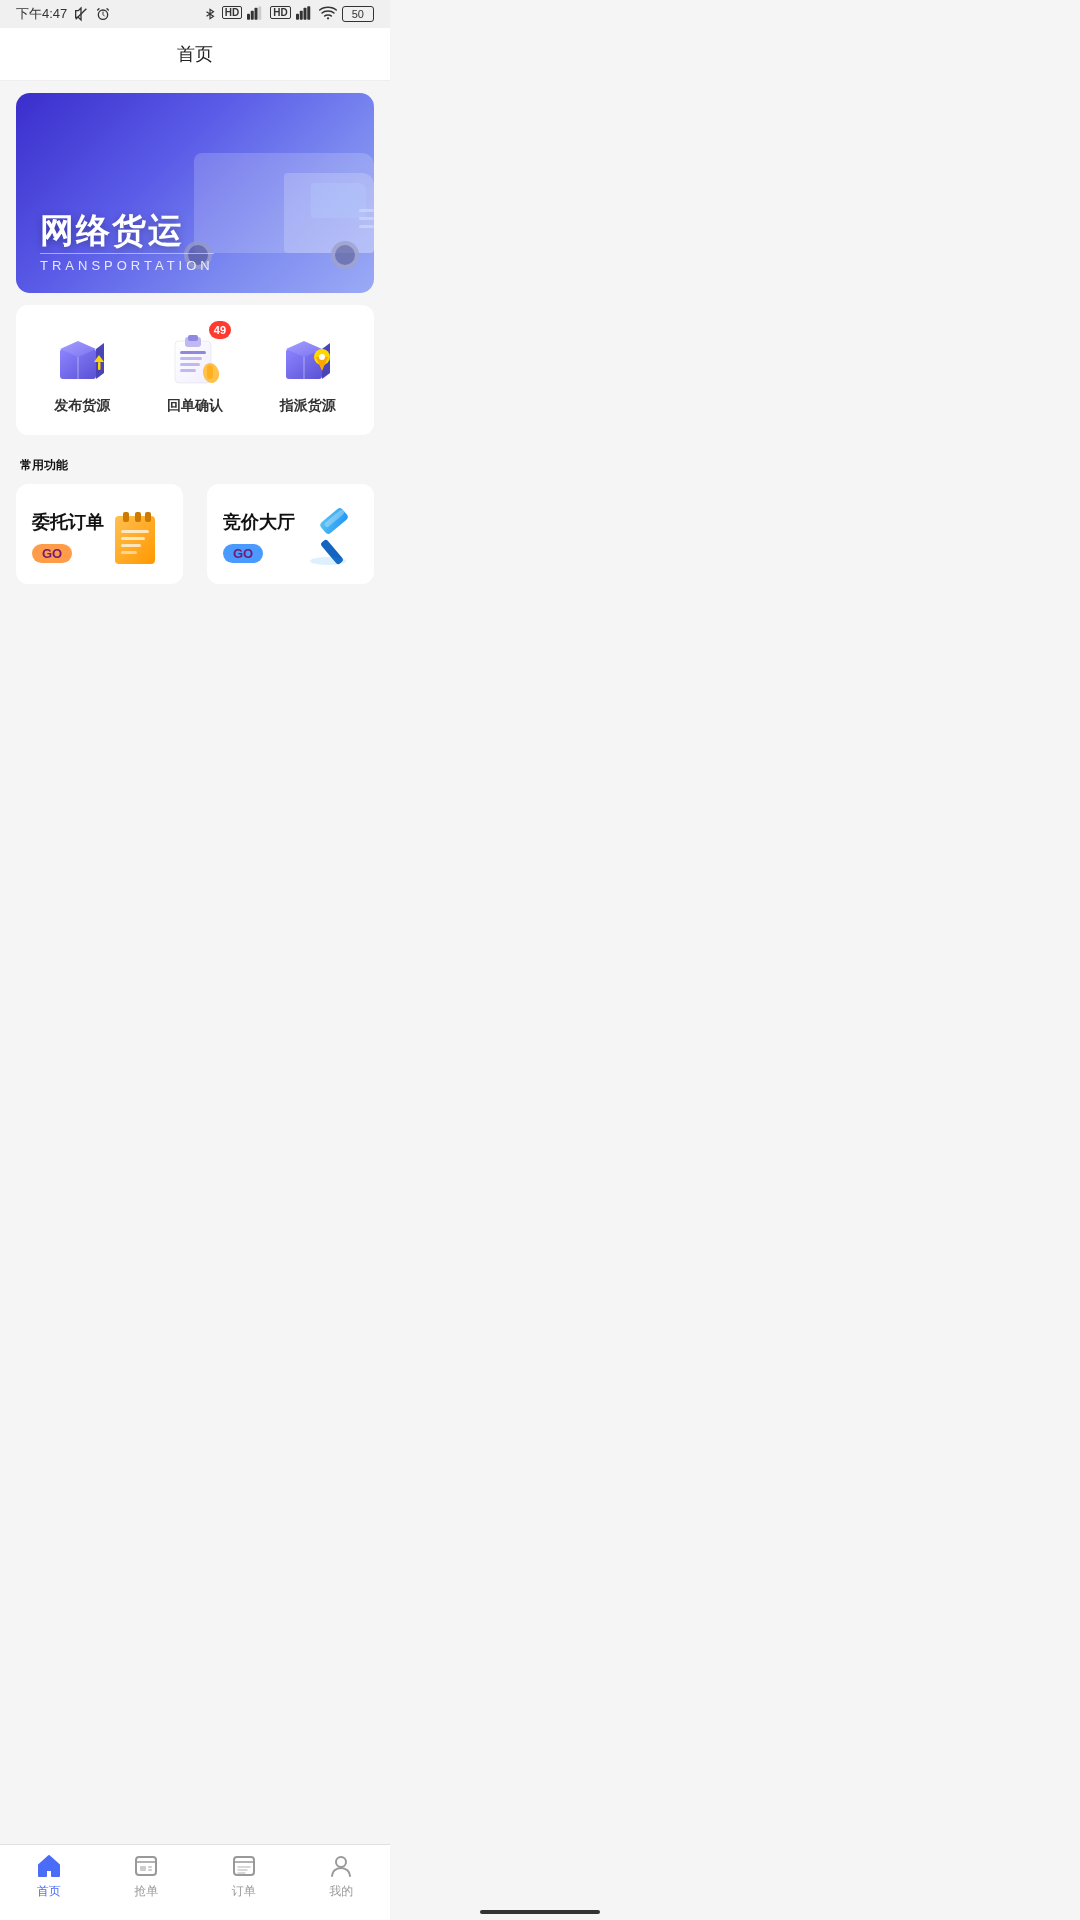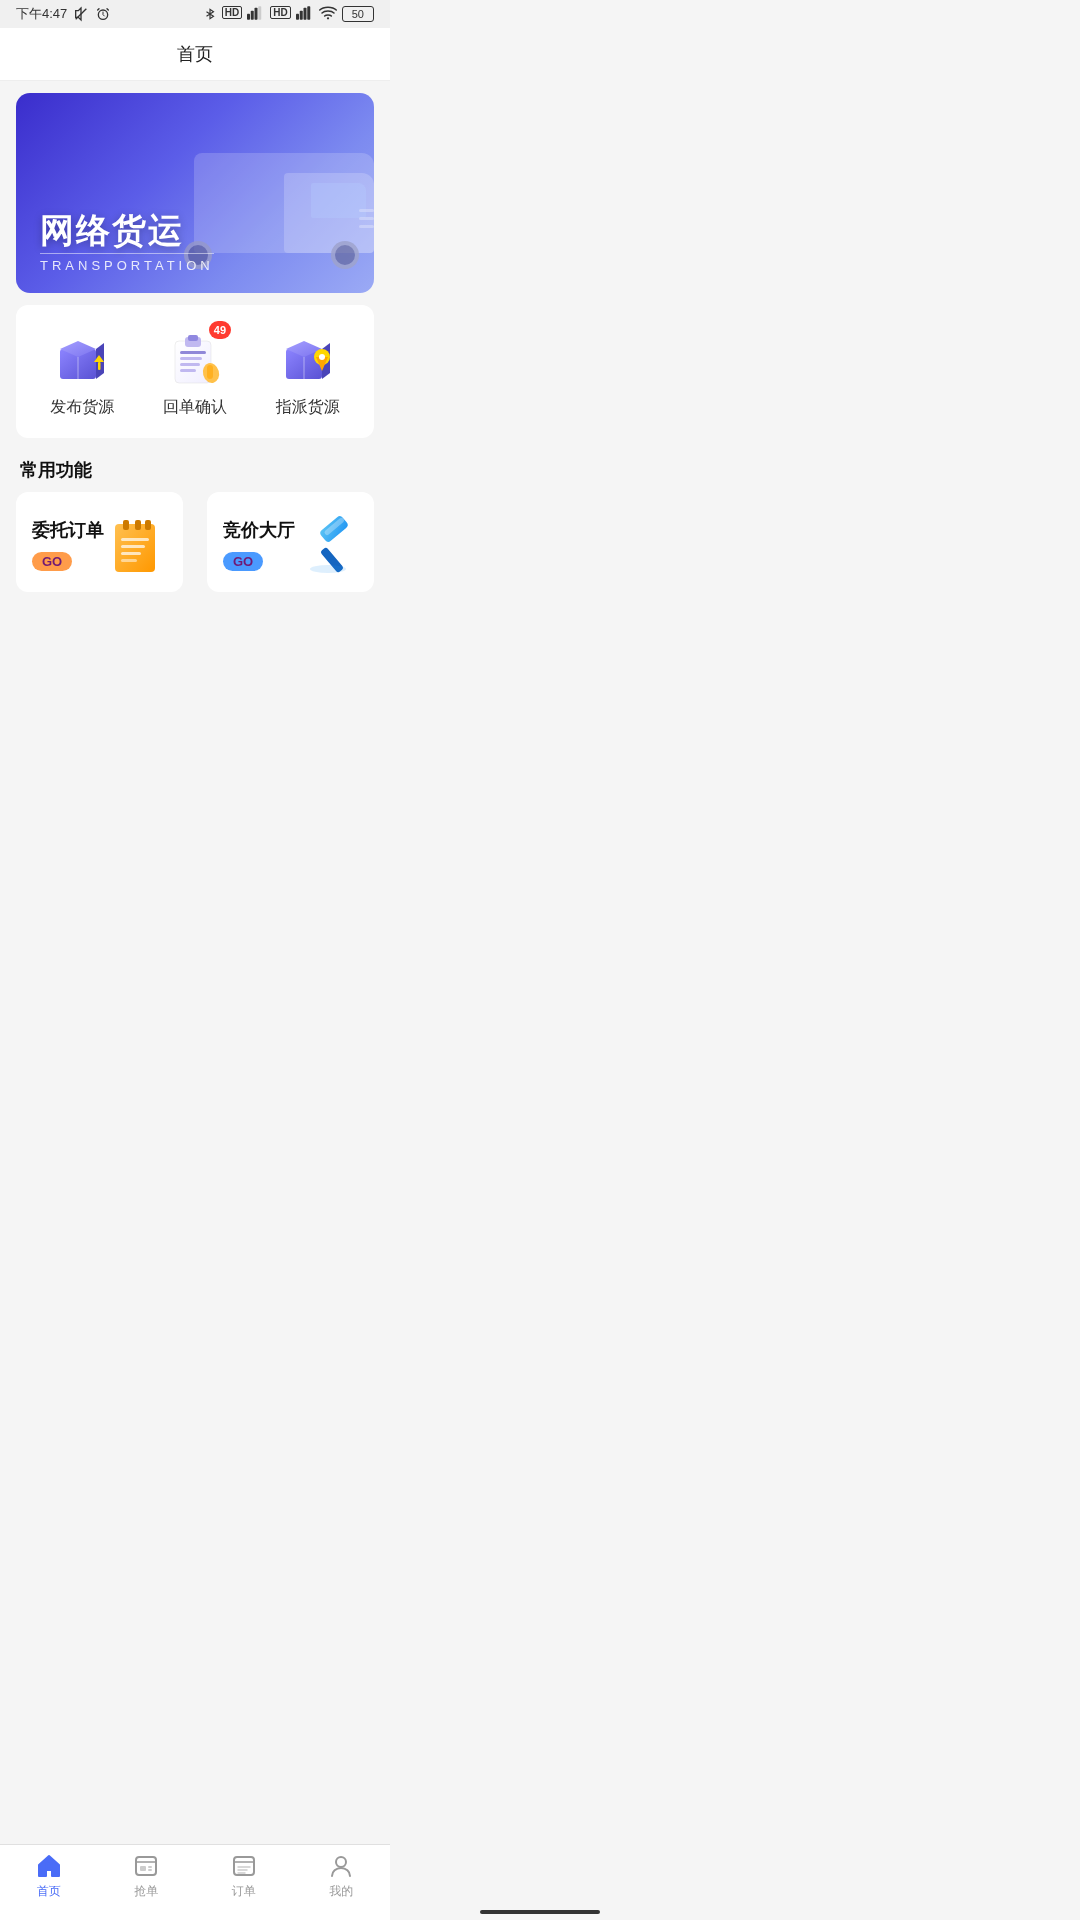--- a/index.html
+++ b/index.html
@@ -191,38 +191,39 @@
       min-width: 22px;
       height: 18px;
       display: flex;
       align-items: center;
       justify-content: center;
       padding: 0 4px;
       font-weight: 600;
       z-index: 3;
     }
     .action-label {
-      font-size: 16px;
+      font-size: 14px;
       color: #333;
       text-align: left;
+      font-weight: bold;
     }
 
     
     .action-svg {
       width: 60px;
       height: 60px;
     }
 
     
     .section-title-row {
       padding: 8px 20px 10px;
       background: #f5f5f5;
     }
     .section-title {
-      font-size: 18px;
+      font-size: 12px;
       font-weight: 700;
       color: #111;
     }
     .function-grid {
       display: grid;
       grid-template-columns: 1fr 1fr;
       gap: 24px;
       margin: 0 16px 12px;
     }
     .function-card {

